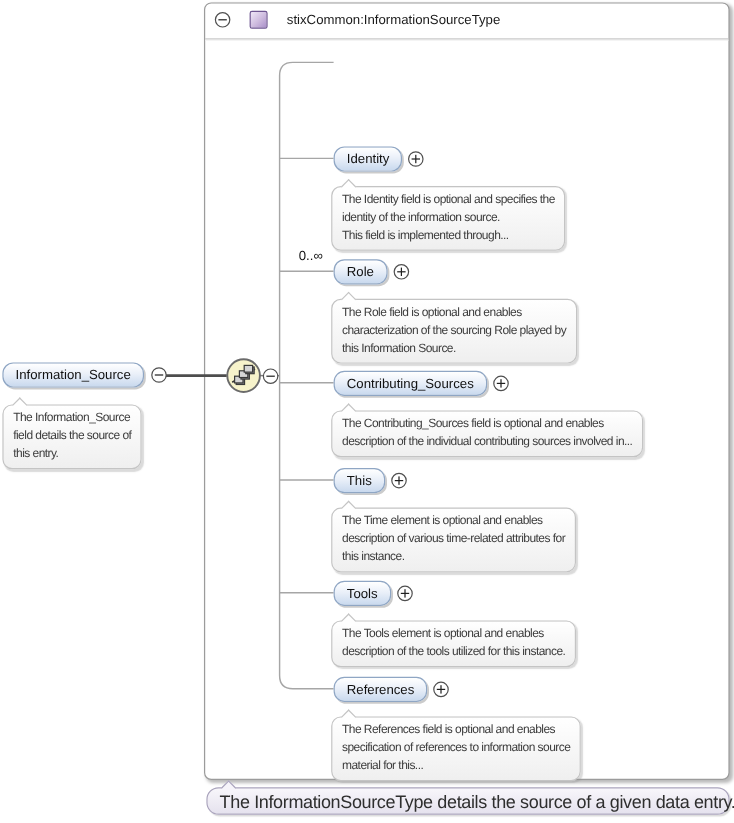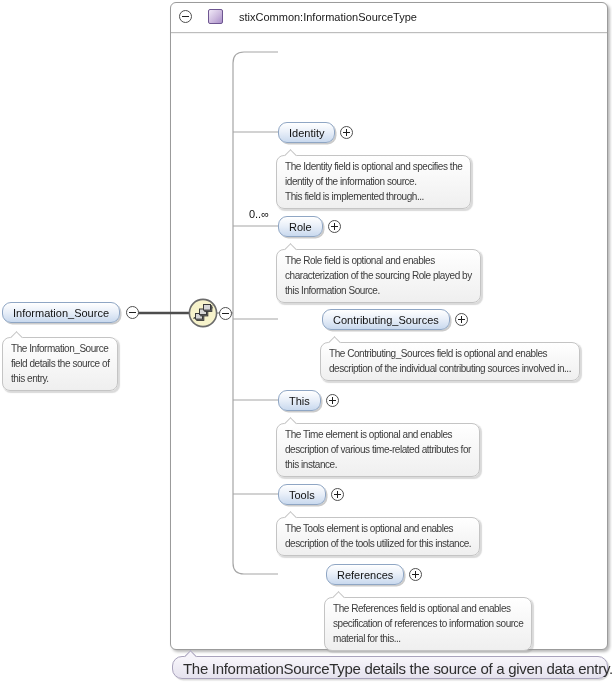--- a/index.html
+++ b/index.html
@@ -51,22 +51,22 @@
     white-space:pre-line;
   }
   .note::before {
     content:""; position:absolute; top:-5px; left:9px; width:8px; height:8px;
     background:#fff; border-left:1px solid #c4c4c4; border-top:1px solid #c4c4c4;
     transform:rotate(45deg);
   }
 
   
   .child { position:absolute; left:278px; }
-  .c0 { top:42px; }  .c1 { top:122px; } .c2 { top:216px; } .c3 { top:309px;margin-left:44px; }
-  .c4 { top:390px; } .c5 { top:484px; } .c6 { top:564px;margin-left:48px; }
+  .c0 { top:42px; }  .c1 { top:122px; } .c2 { top:216px; } .c3 { top:309px; }
+  .c4 { top:390px; } .c5 { top:484px; } .c6 { top:564px; }
   .child .note { top:33px; left:-2px; }
   .occurrence { position:absolute; right:calc(100% + 9px); top:-8px; font-size:11px;
     color:#111; white-space:nowrap; }
 
   
   .root-el { position:absolute; left:2px; top:302px; }
   .root-el .note { top:35px; left:0; }
 
   
   .seq { position:absolute; left:188px; top:298px; width:30px; height:30px; }

